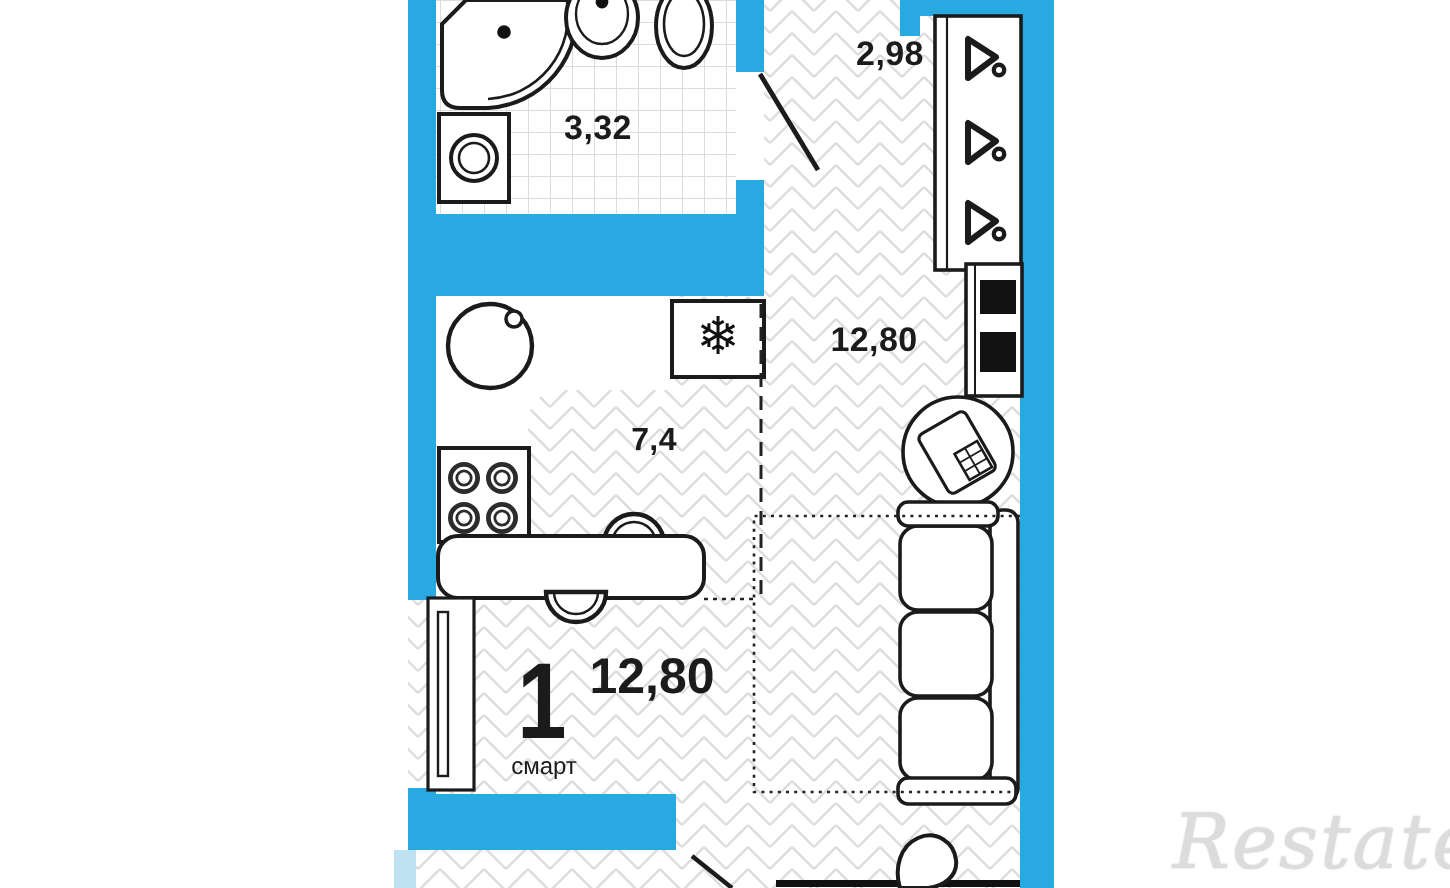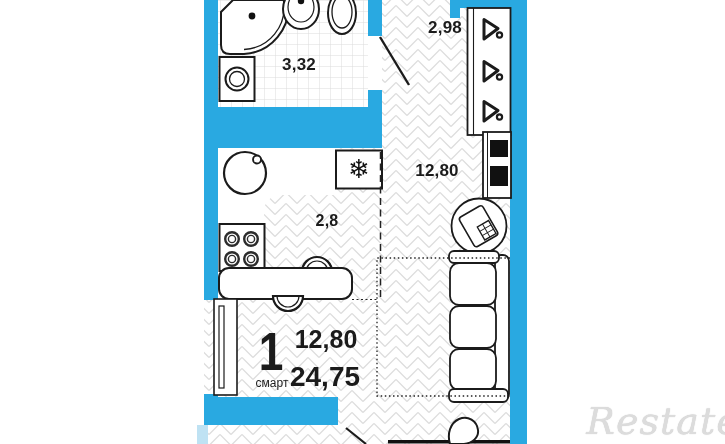--- a/index.html
+++ b/index.html
@@ -155,23 +155,22 @@
     <g stroke="#1b1b1b">
       <line x1="346" y1="428" x2="366" y2="444" stroke-width="2.2"></line>
       <rect x="388" y="440" width="122" height="3.5" fill="#111" stroke="none"></rect>
       <path d="M450,444 C447,434 450,423 459,419 C468,415 477,421 478,430 C479,438 472,443 464,444 Z" fill="#ffffff" stroke-width="2"></path>
     </g>
   </svg>
 
   <div class="lbl area-lbl" id="bathroom-lbl" style="left:299px;top:64px;">3,32</div>
   <div class="lbl area-lbl" id="hallway-lbl" style="left:445px;top:27px;">2,98</div>
   <div class="lbl area-lbl" id="living-lbl" style="left:437px;top:170px;">12,80</div>
-  <div class="lbl area-lbl" id="kitchen-lbl" style="left:327px;top:221px;">2,8</div>
+  <div class="lbl area-lbl" id="kitchen-lbl" style="left:327px;top:221px;">7,4</div>
 
   <div class="lbl" id="rooms-count-lbl" style="left:271px;top:351px;">1</div>
   <div class="lbl" id="plan-type-lbl" style="left:272px;top:383px;">смарт</div>
   <div class="lbl" id="living-big-lbl" style="left:326px;top:339px;">12,80</div>
-  <div class="lbl" id="total-area-lbl" style="left:325px;top:377px;">24,75</div>
 
   <div id="freezer-icon" style="left:359px;top:169px;">❄</div>
 
   <div id="watermark">Restate</div>
 </div>
 
 </body></html>

